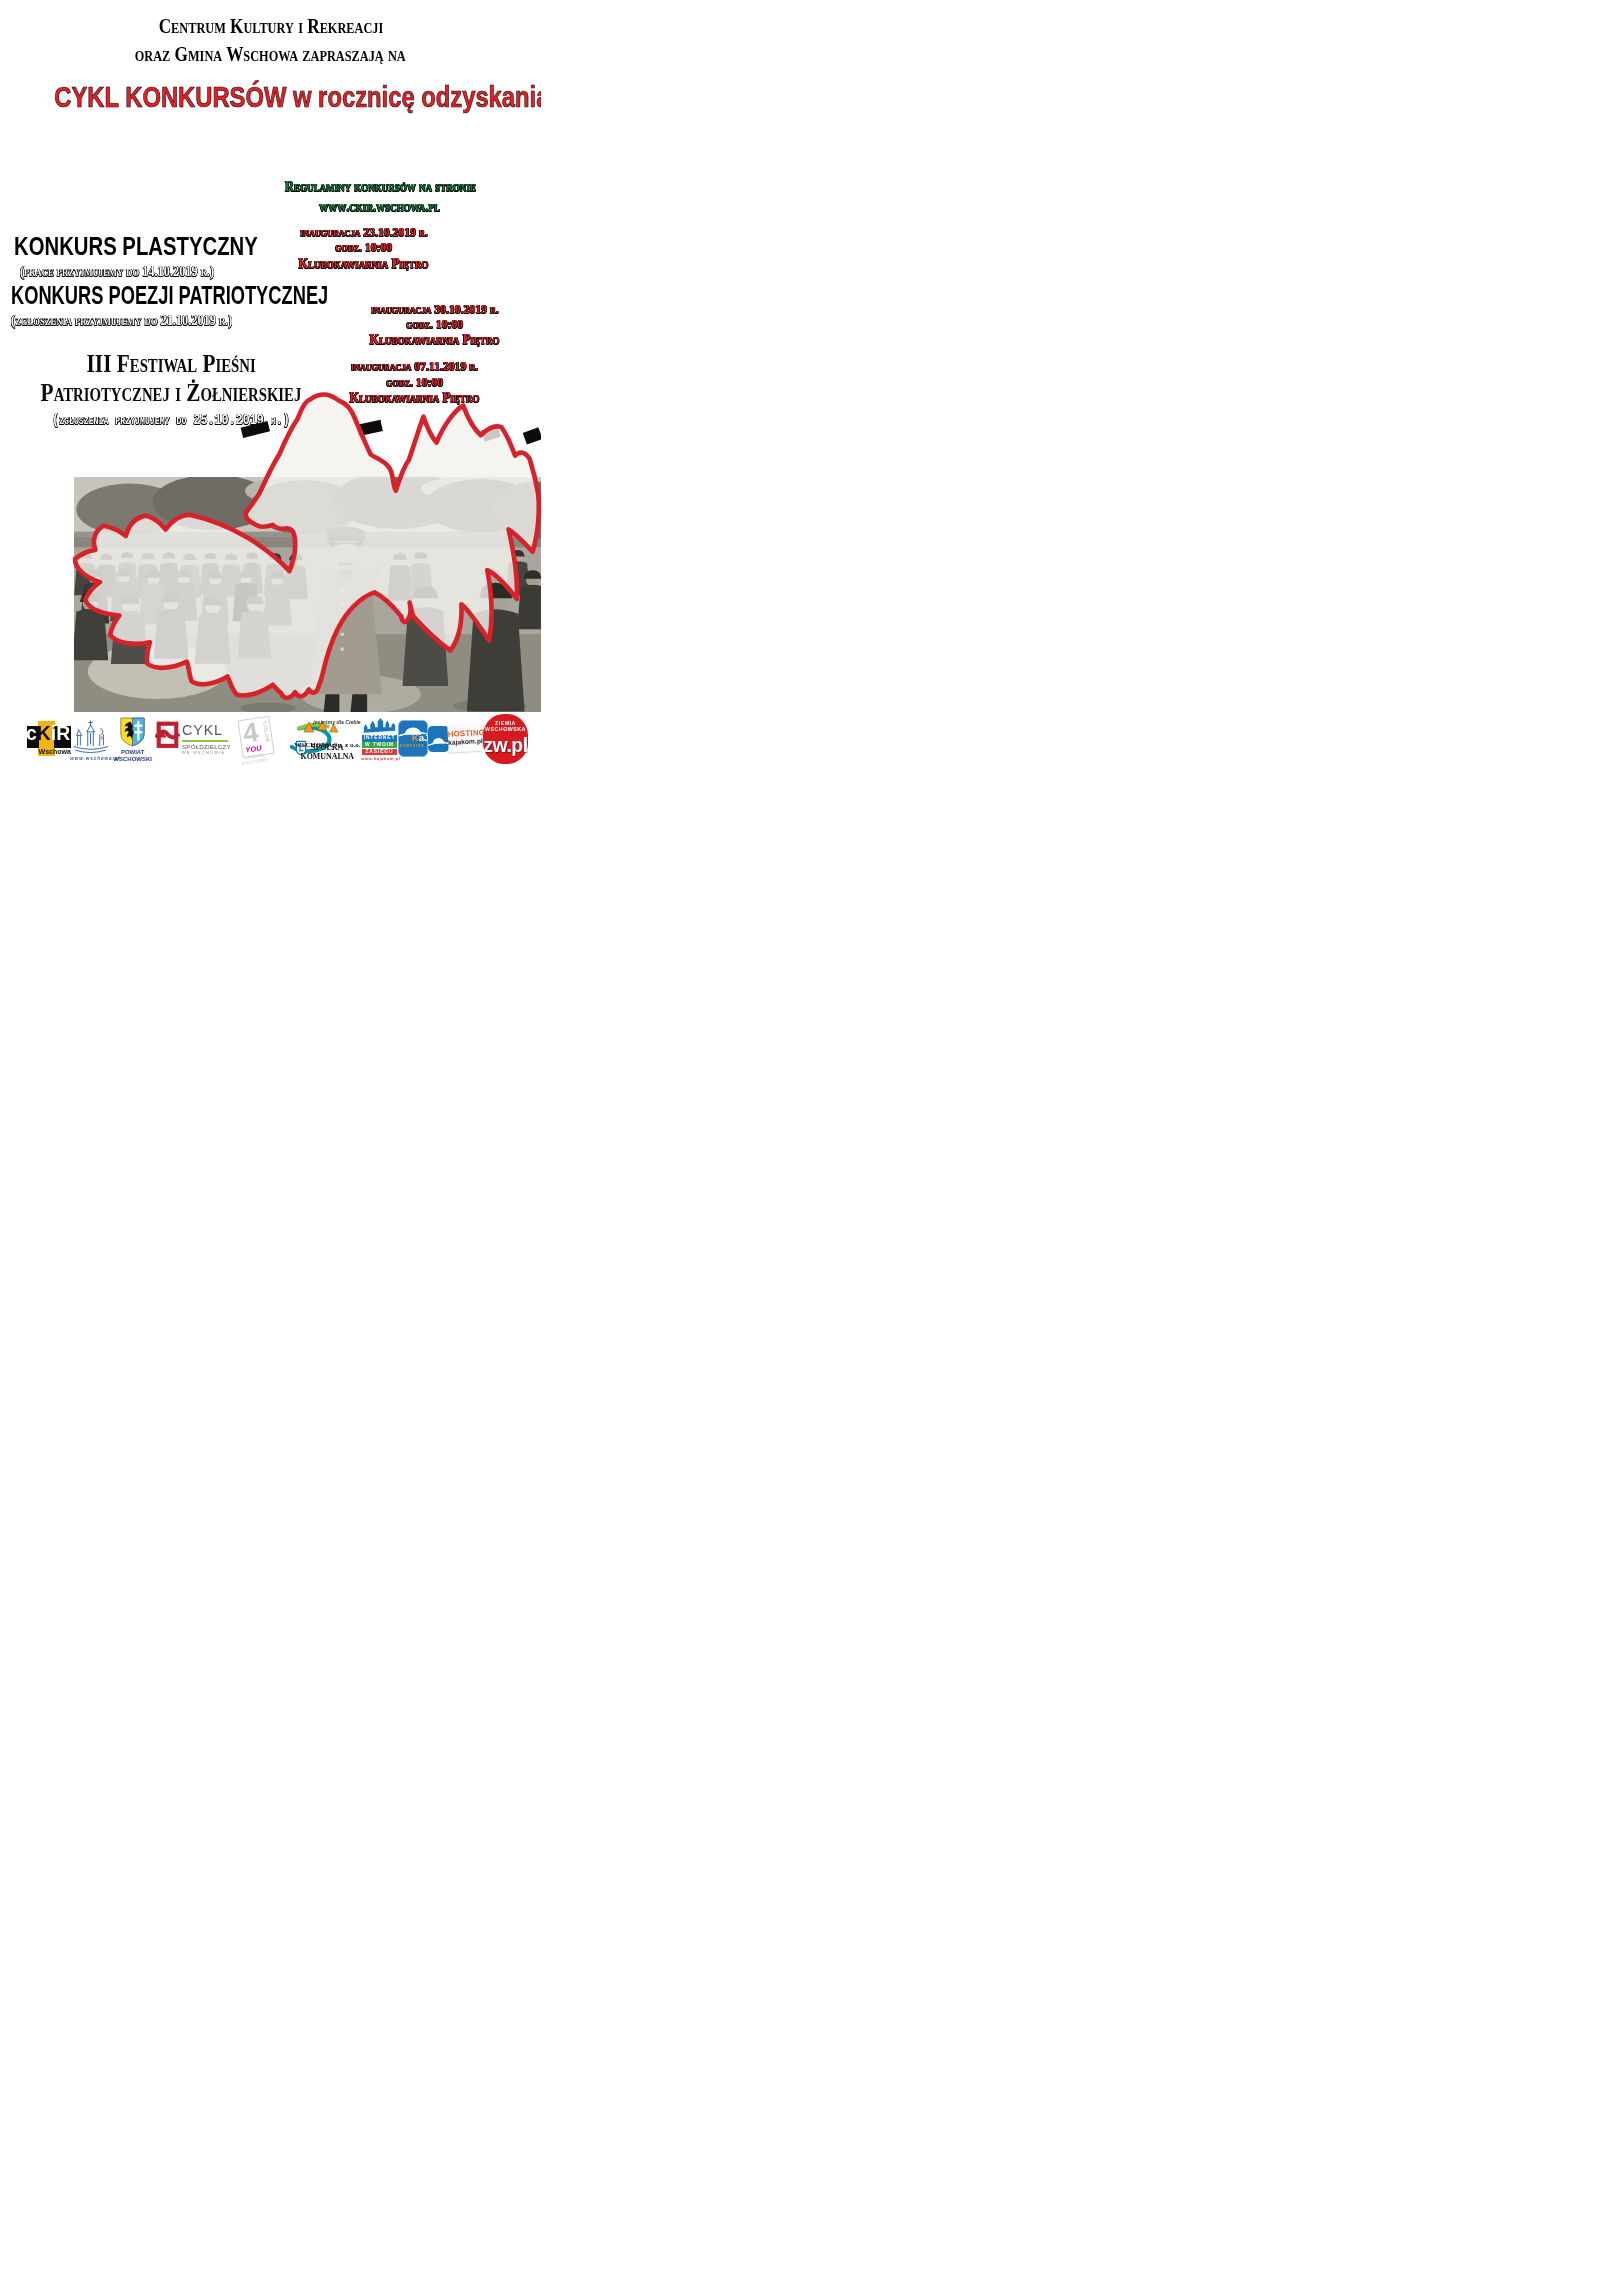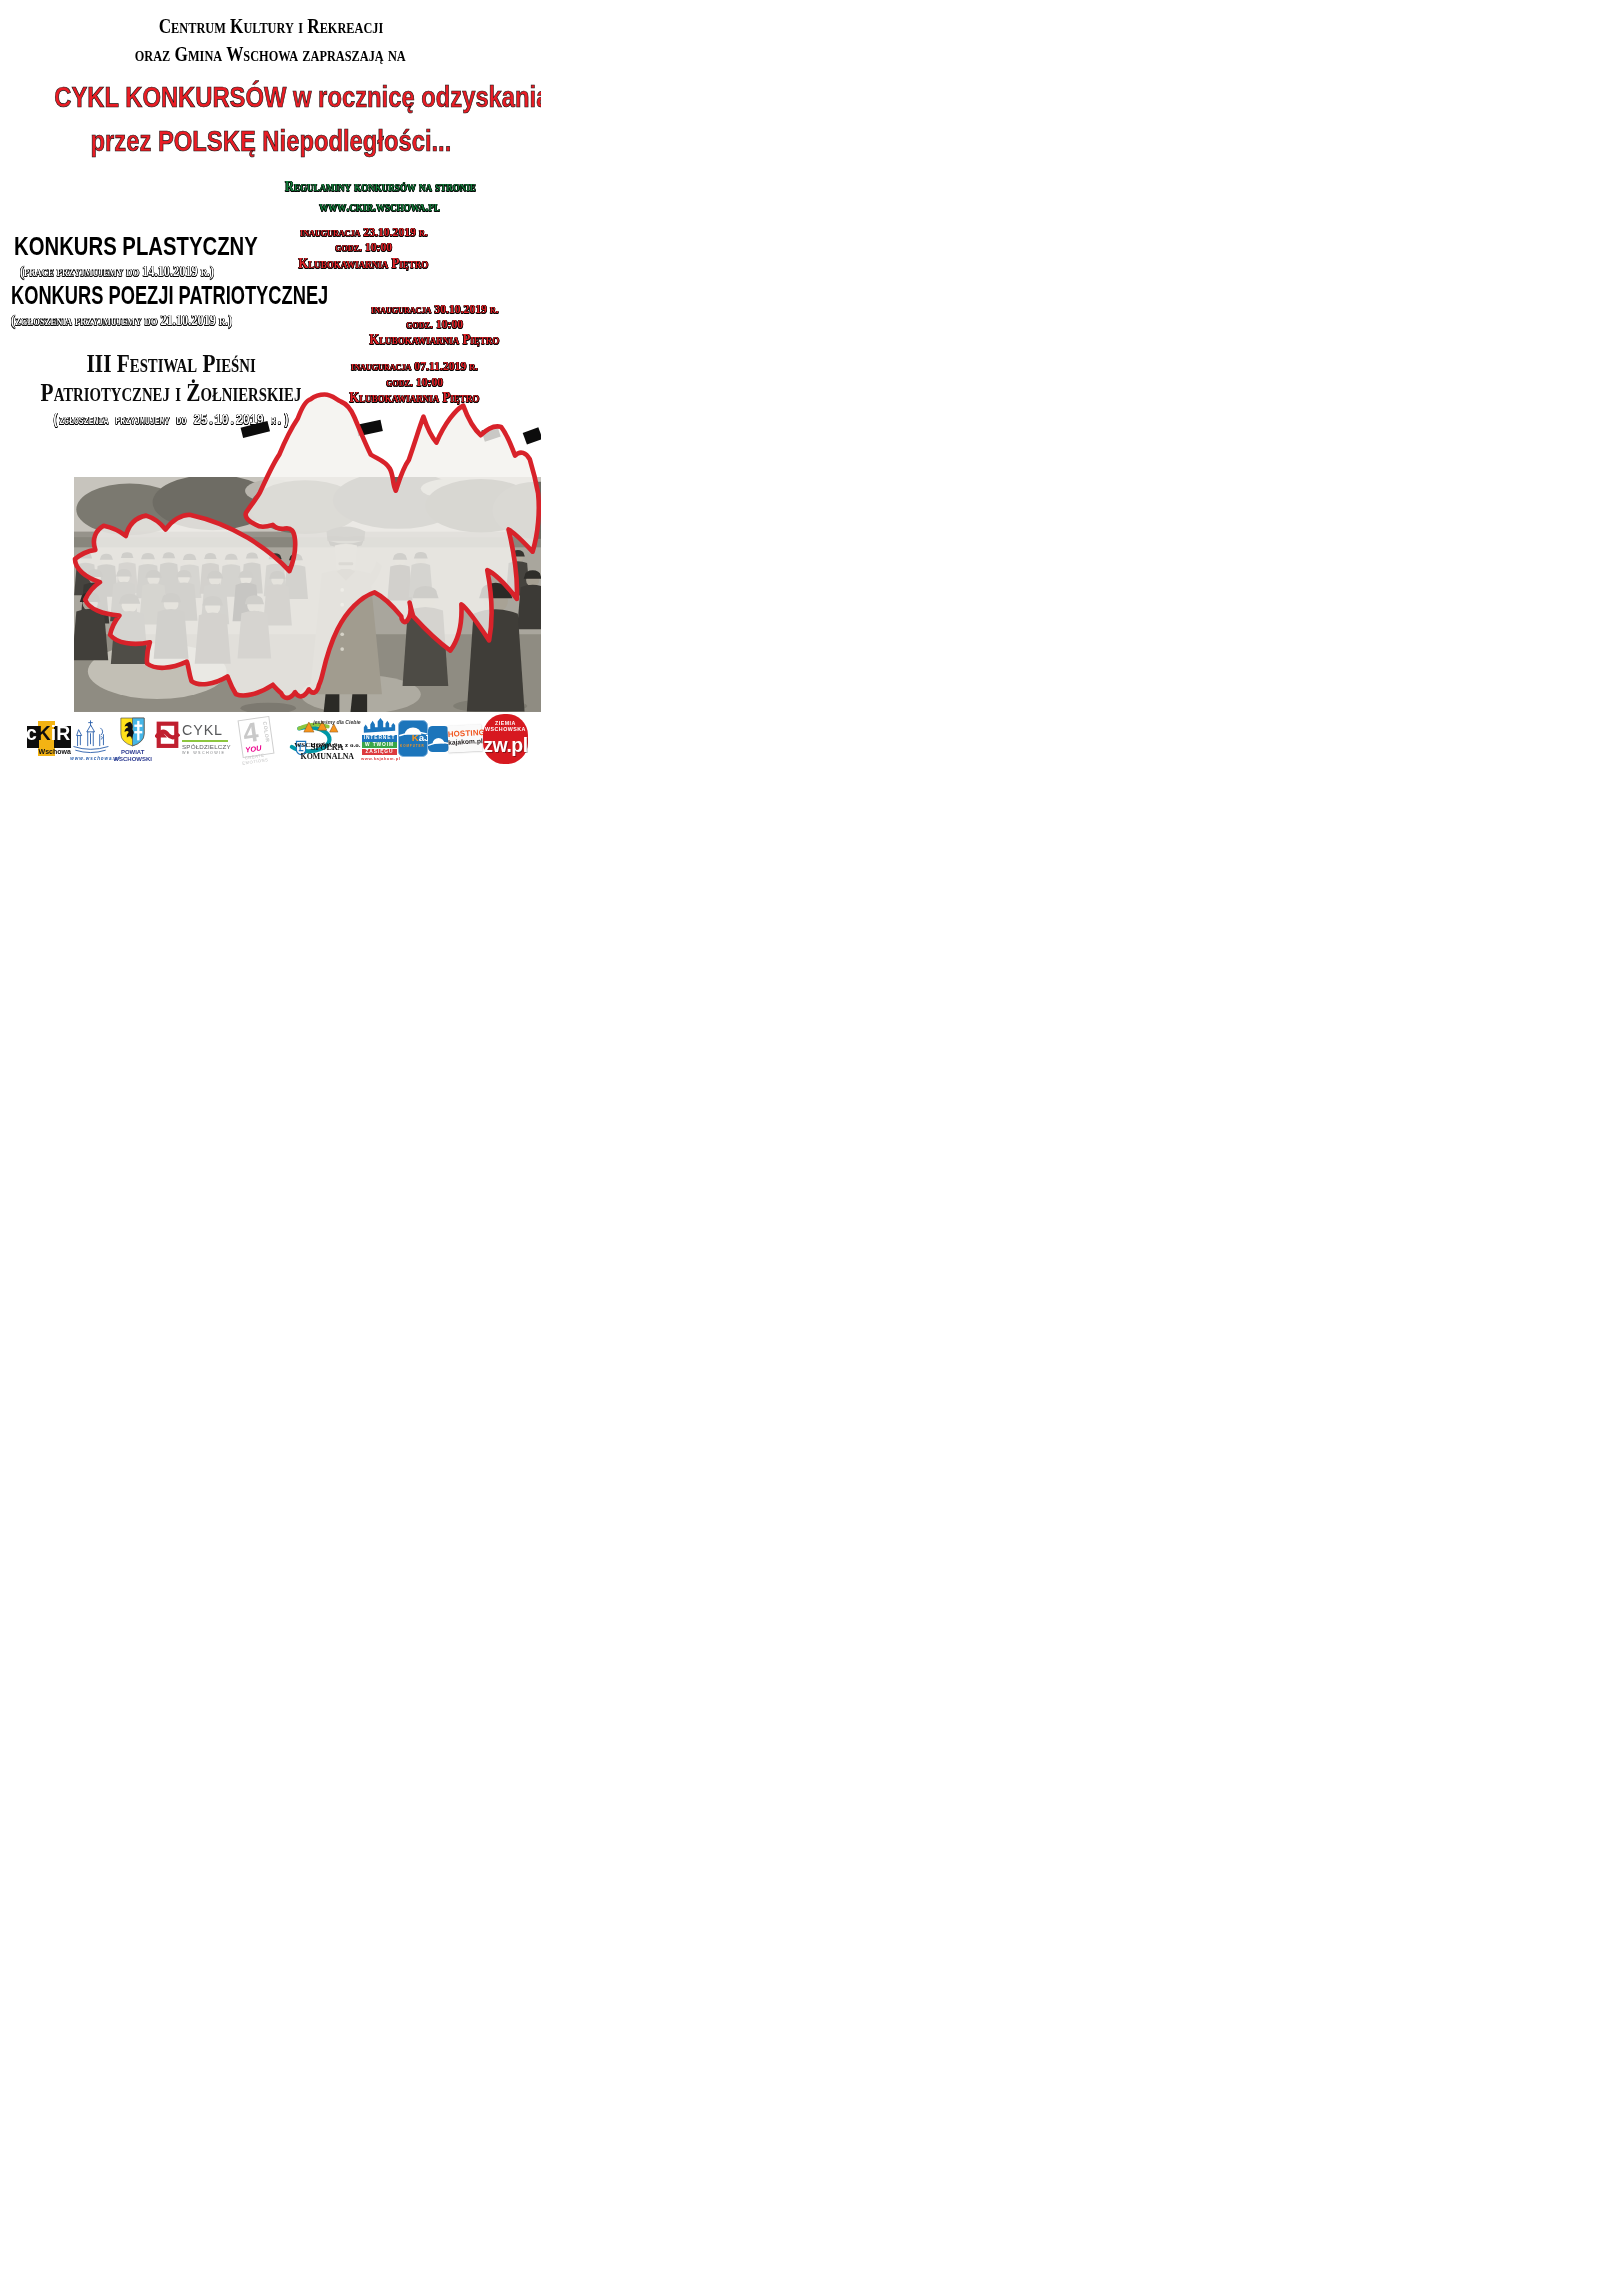--- a/index.html
+++ b/index.html
@@ -130,21 +130,20 @@
 
 <div class="page">
 
   <div class="header">
     <div><span class="cx sc">Centrum Kultury i Rekreacji</span></div>
     <div><span class="cx sc">oraz Gmina Wschowa zapraszają na</span></div>
   </div>
 
   <div class="main-title">
     <div><span class="cx">CYKL KONKURSÓW w rocznicę odzyskania</span></div>
-    <div><span class="cx">przez POLSKĘ Niepodległości...</span></div>
   </div>
 
   <div class="regulations outl-thin">
     <div><span class="cx sc">Regulaminy konkursów na stronie</span></div>
     <div><span class="cx sc">www.ckir.wschowa.pl</span></div>
   </div>
 
   <section class="contest row1">
     <div class="c-left">
       <div class="c-title"><span class="cxl">KONKURS PLASTYCZNY</span></div>

